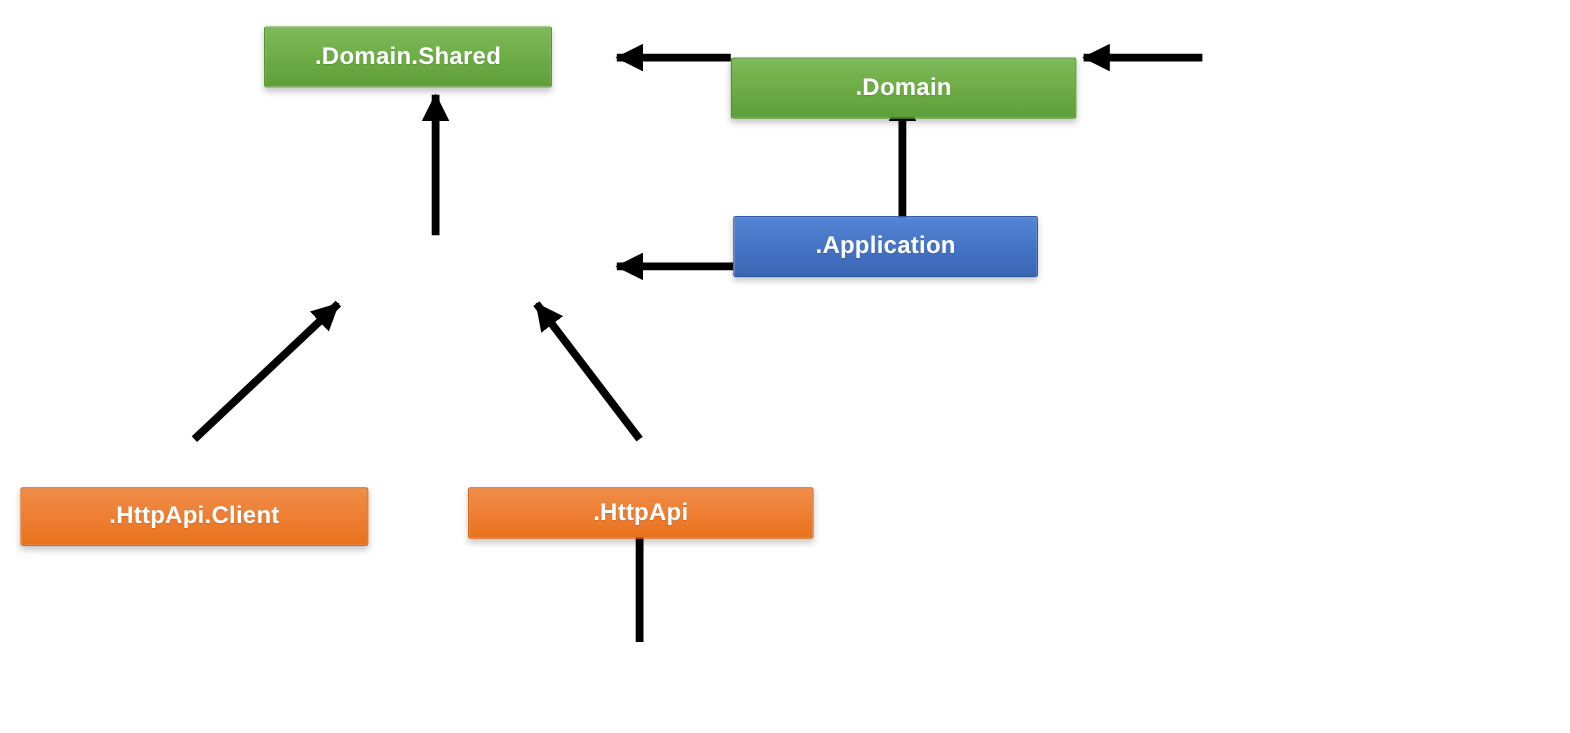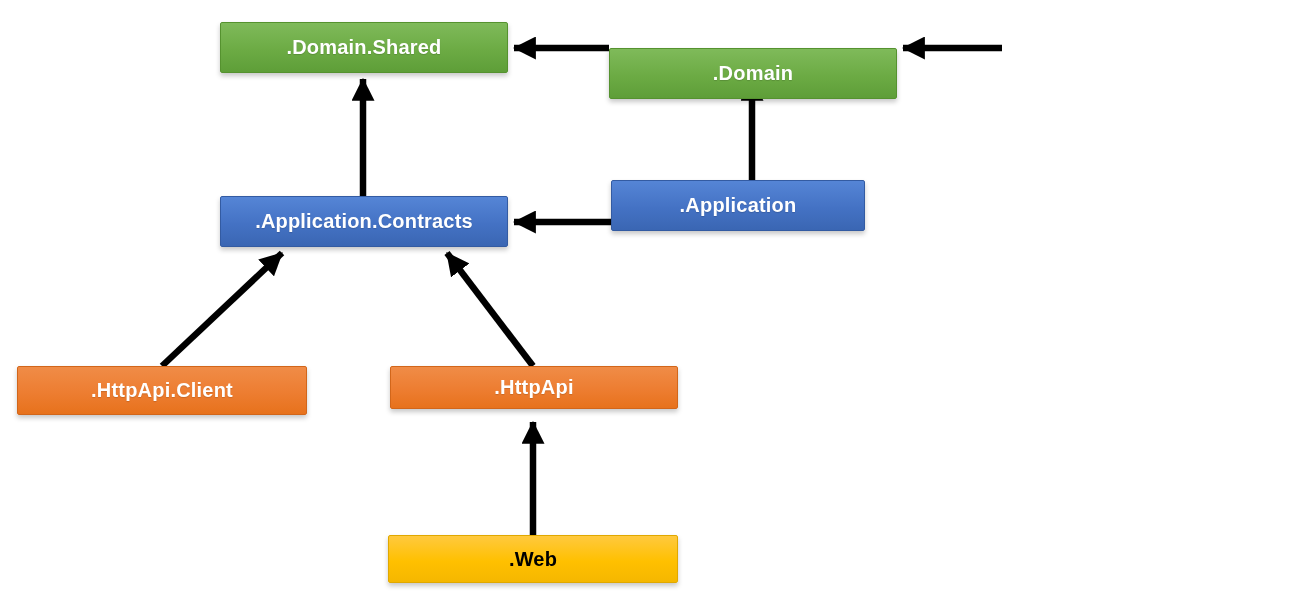--- a/index.html
+++ b/index.html
@@ -44,20 +44,21 @@
     background: linear-gradient(to bottom, #aeaeae 0%, #a2a2a2 55%, #979797 100%);
     border: 1px solid #8f8f8f;
   }
   .node-blue {
     background: linear-gradient(to bottom, #5585d6 0%, #4472c4 55%, #3a66b3 100%);
     border: 1px solid #335ba2;
   }
   .node-orange {
     background: linear-gradient(to bottom, #f08c47 0%, #ed7d31 55%, #e7721c 100%);
     border: 1px solid #d2661a;
+    margin-top: 40px;
   }
   .node-gold {
     background: linear-gradient(to bottom, #ffc93e 0%, #ffc000 55%, #f5b700 100%);
     border: 1px solid #e0a800;
     color: #000000;
     text-shadow: none;
   }
   .edge {
     stroke: #000000;
     stroke-width: 6.5;
@@ -78,28 +79,26 @@
     <line class="edge" x1="609" y1="48" x2="514" y2="48" marker-end="url(#arrowhead)"></line>
     <line class="edge" x1="1002" y1="48" x2="903" y2="48" marker-end="url(#arrowhead)"></line>
     <line class="edge" x1="363" y1="196" x2="363" y2="79" marker-end="url(#arrowhead)"></line>
     <line class="edge" x1="752" y1="196" x2="752" y2="79" marker-end="url(#arrowhead)"></line>
     <line class="edge" x1="611" y1="222" x2="514" y2="222" marker-end="url(#arrowhead)"></line>
     <line class="edge" x1="162" y1="366" x2="282" y2="253" marker-end="url(#arrowhead)"></line>
     <line class="edge" x1="533" y1="366" x2="447" y2="253" marker-end="url(#arrowhead)"></line>
     <line class="edge" x1="533" y1="535" x2="533" y2="422" marker-end="url(#arrowhead)"></line>
   </svg>
 
-  <div class="node node-green" style="left:220px; top:22px; width:288px; height:51px;">.Domain.Shared</div>
+  <div class="node node-green" style="left:220px; top:22px; width:240px; height:51px;">.Domain.Shared</div>
 
   <div class="node node-green" style="left:609px; top:22px; width:288px; height:51px;margin-top:26px;">.Domain</div>
 
 
-  <div class="node node-blue" style="left:220px; top:196px; width:288px; height:51px;">.Application.Contracts</div>
 
   <div class="node node-blue" style="left:611px; top:180px; width:254px; height:51px;text-align:center;">.Application</div>
 
   <div class="node node-orange" style="left:17px; top:366px; width:290px; height:49px;">.HttpApi.Client</div>
 
   <div class="node node-orange" style="left:390px; top:366px; width:288px; height:43px;">.HttpApi</div>
 
-  <div class="node node-gold" style="left:388px; top:535px; width:290px; height:48px;">.Web</div>
 
 </div>
 
 </body></html>

